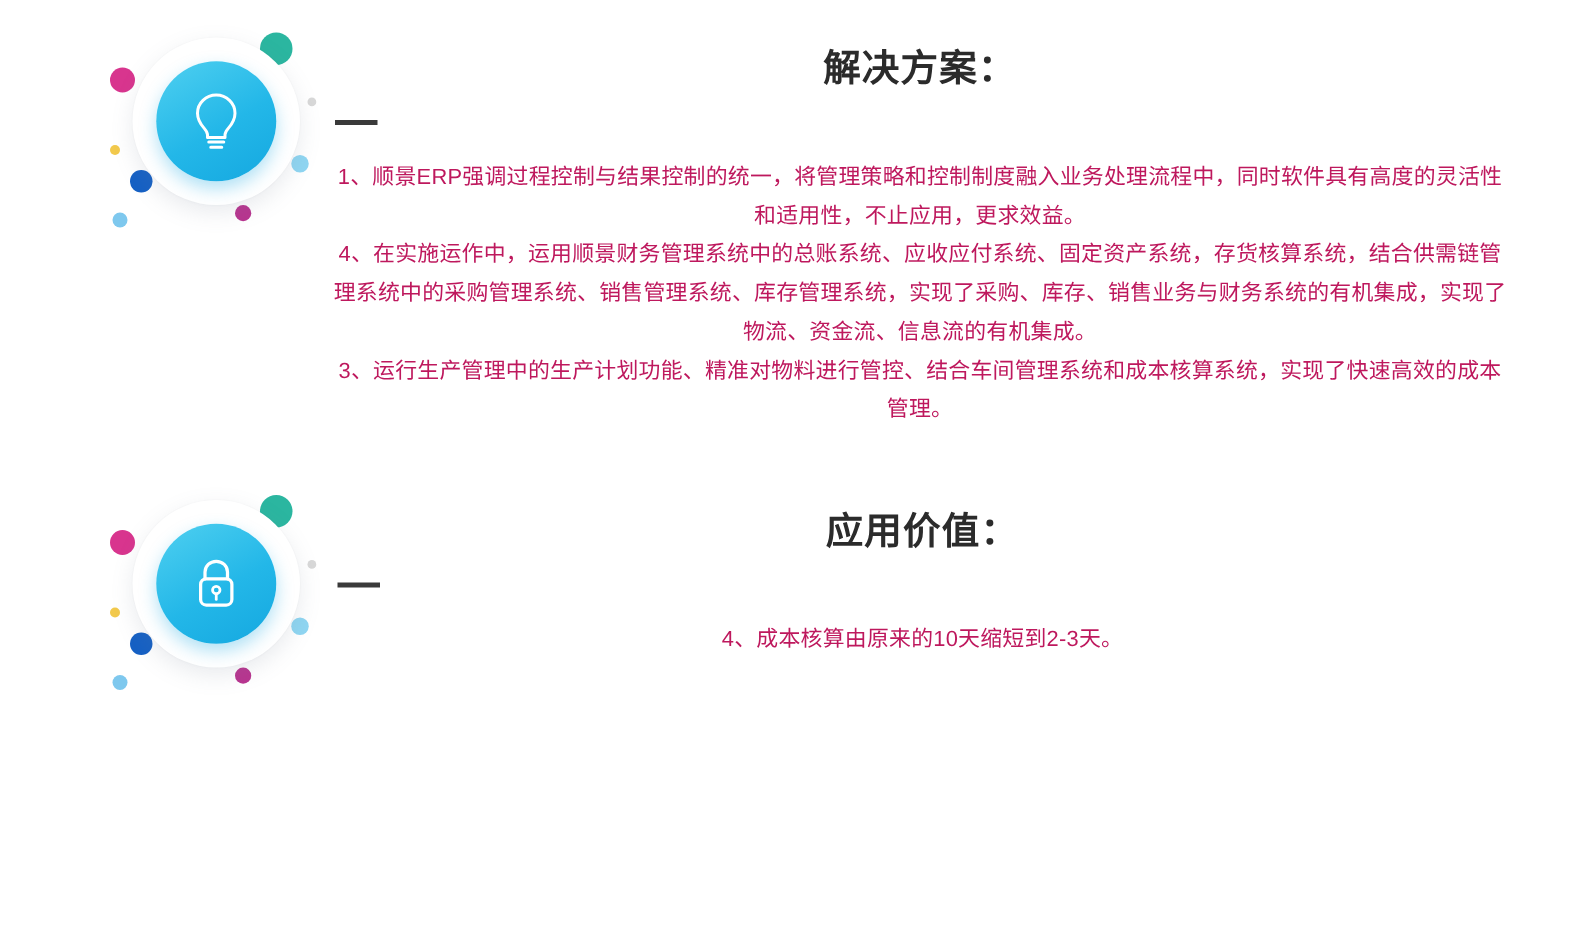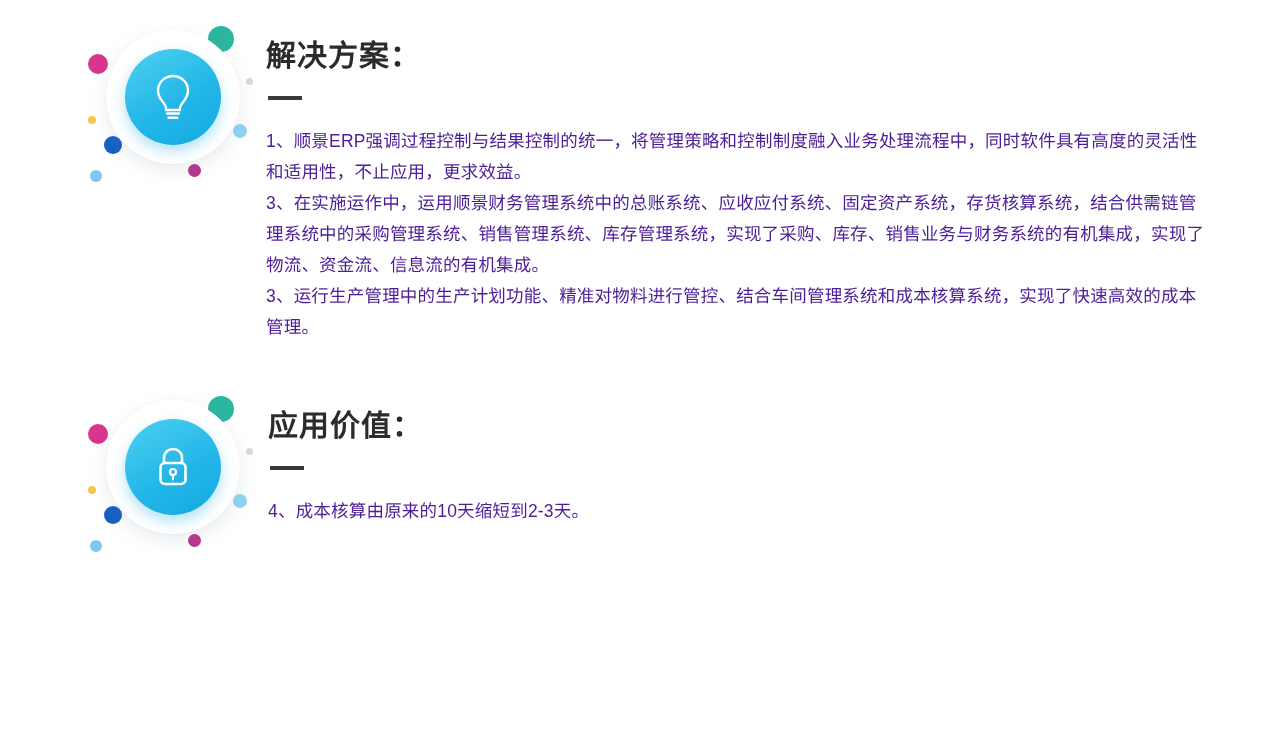--- a/index.html
+++ b/index.html
@@ -12,20 +12,21 @@
     height: 744px;
     font-family: "Liberation Sans", sans-serif;
     color: #3d3d3d;
     overflow: hidden;
   }
   .page {
     position: relative;
     width: 1264px;
     height: 744px;
     background: #ffffff;
+    text-align: center;
   }
 
   .section {
     display: flex;
     align-items: flex-start;
     padding: 0;
   }
   .section-1 { position: absolute; left: 0; top: 18px; width: 1264px; }
   .section-2 { position: absolute; left: 0; top: 388px; width: 1264px; }
 
@@ -92,21 +93,21 @@
   .rule {
     width: 34px;
     height: 4px;
     background: #3a3a3a;
     margin: 22px 0 0 2px;
   }
   .body-text {
     margin-top: 26px;
     font-size: 17.5px;
     line-height: 31px;
-    color: #4c1d95;
+    color: #be185d;
     letter-spacing: 0.2px;
   }
   .body-text p { margin: 0; }
 </style>
 </head>
 <body>
 
 <div class="page">
 
   <div class="section section-1">
@@ -127,21 +128,21 @@
           <path d="M17 42.5h12M18.6 46.8h8.8" stroke="#ffffff" stroke-width="2.4" stroke-linecap="round"></path>
         </svg>
       </div>
     </div>
 
     <div class="content content-1">
       <div class="heading">解决方案：</div>
       <div class="rule"></div>
       <div class="body-text">
         <p>1、顺景ERP强调过程控制与结果控制的统一，将管理策略和控制制度融入业务处理流程中，同时软件具有高度的灵活性和适用性，不止应用，更求效益。</p>
-        <p>3、在实施运作中，运用顺景财务管理系统中的总账系统、应收应付系统、固定资产系统，存货核算系统，结合供需链管理系统中的采购管理系统、销售管理系统、库存管理系统，实现了采购、库存、销售业务与财务系统的有机集成，实现了物流、资金流、信息流的有机集成。</p>
+        <p>4、在实施运作中，运用顺景财务管理系统中的总账系统、应收应付系统、固定资产系统，存货核算系统，结合供需链管理系统中的采购管理系统、销售管理系统、库存管理系统，实现了采购、库存、销售业务与财务系统的有机集成，实现了物流、资金流、信息流的有机集成。</p>
         <p>3、运行生产管理中的生产计划功能、精准对物料进行管控、结合车间管理系统和成本核算系统，实现了快速高效的成本管理。</p>
       </div>
     </div>
   </div>
 
   <div class="section section-2">
 
     <div class="icon-cluster">
       <div class="dot d-green"></div>
       <div class="dot d-magenta"></div>

